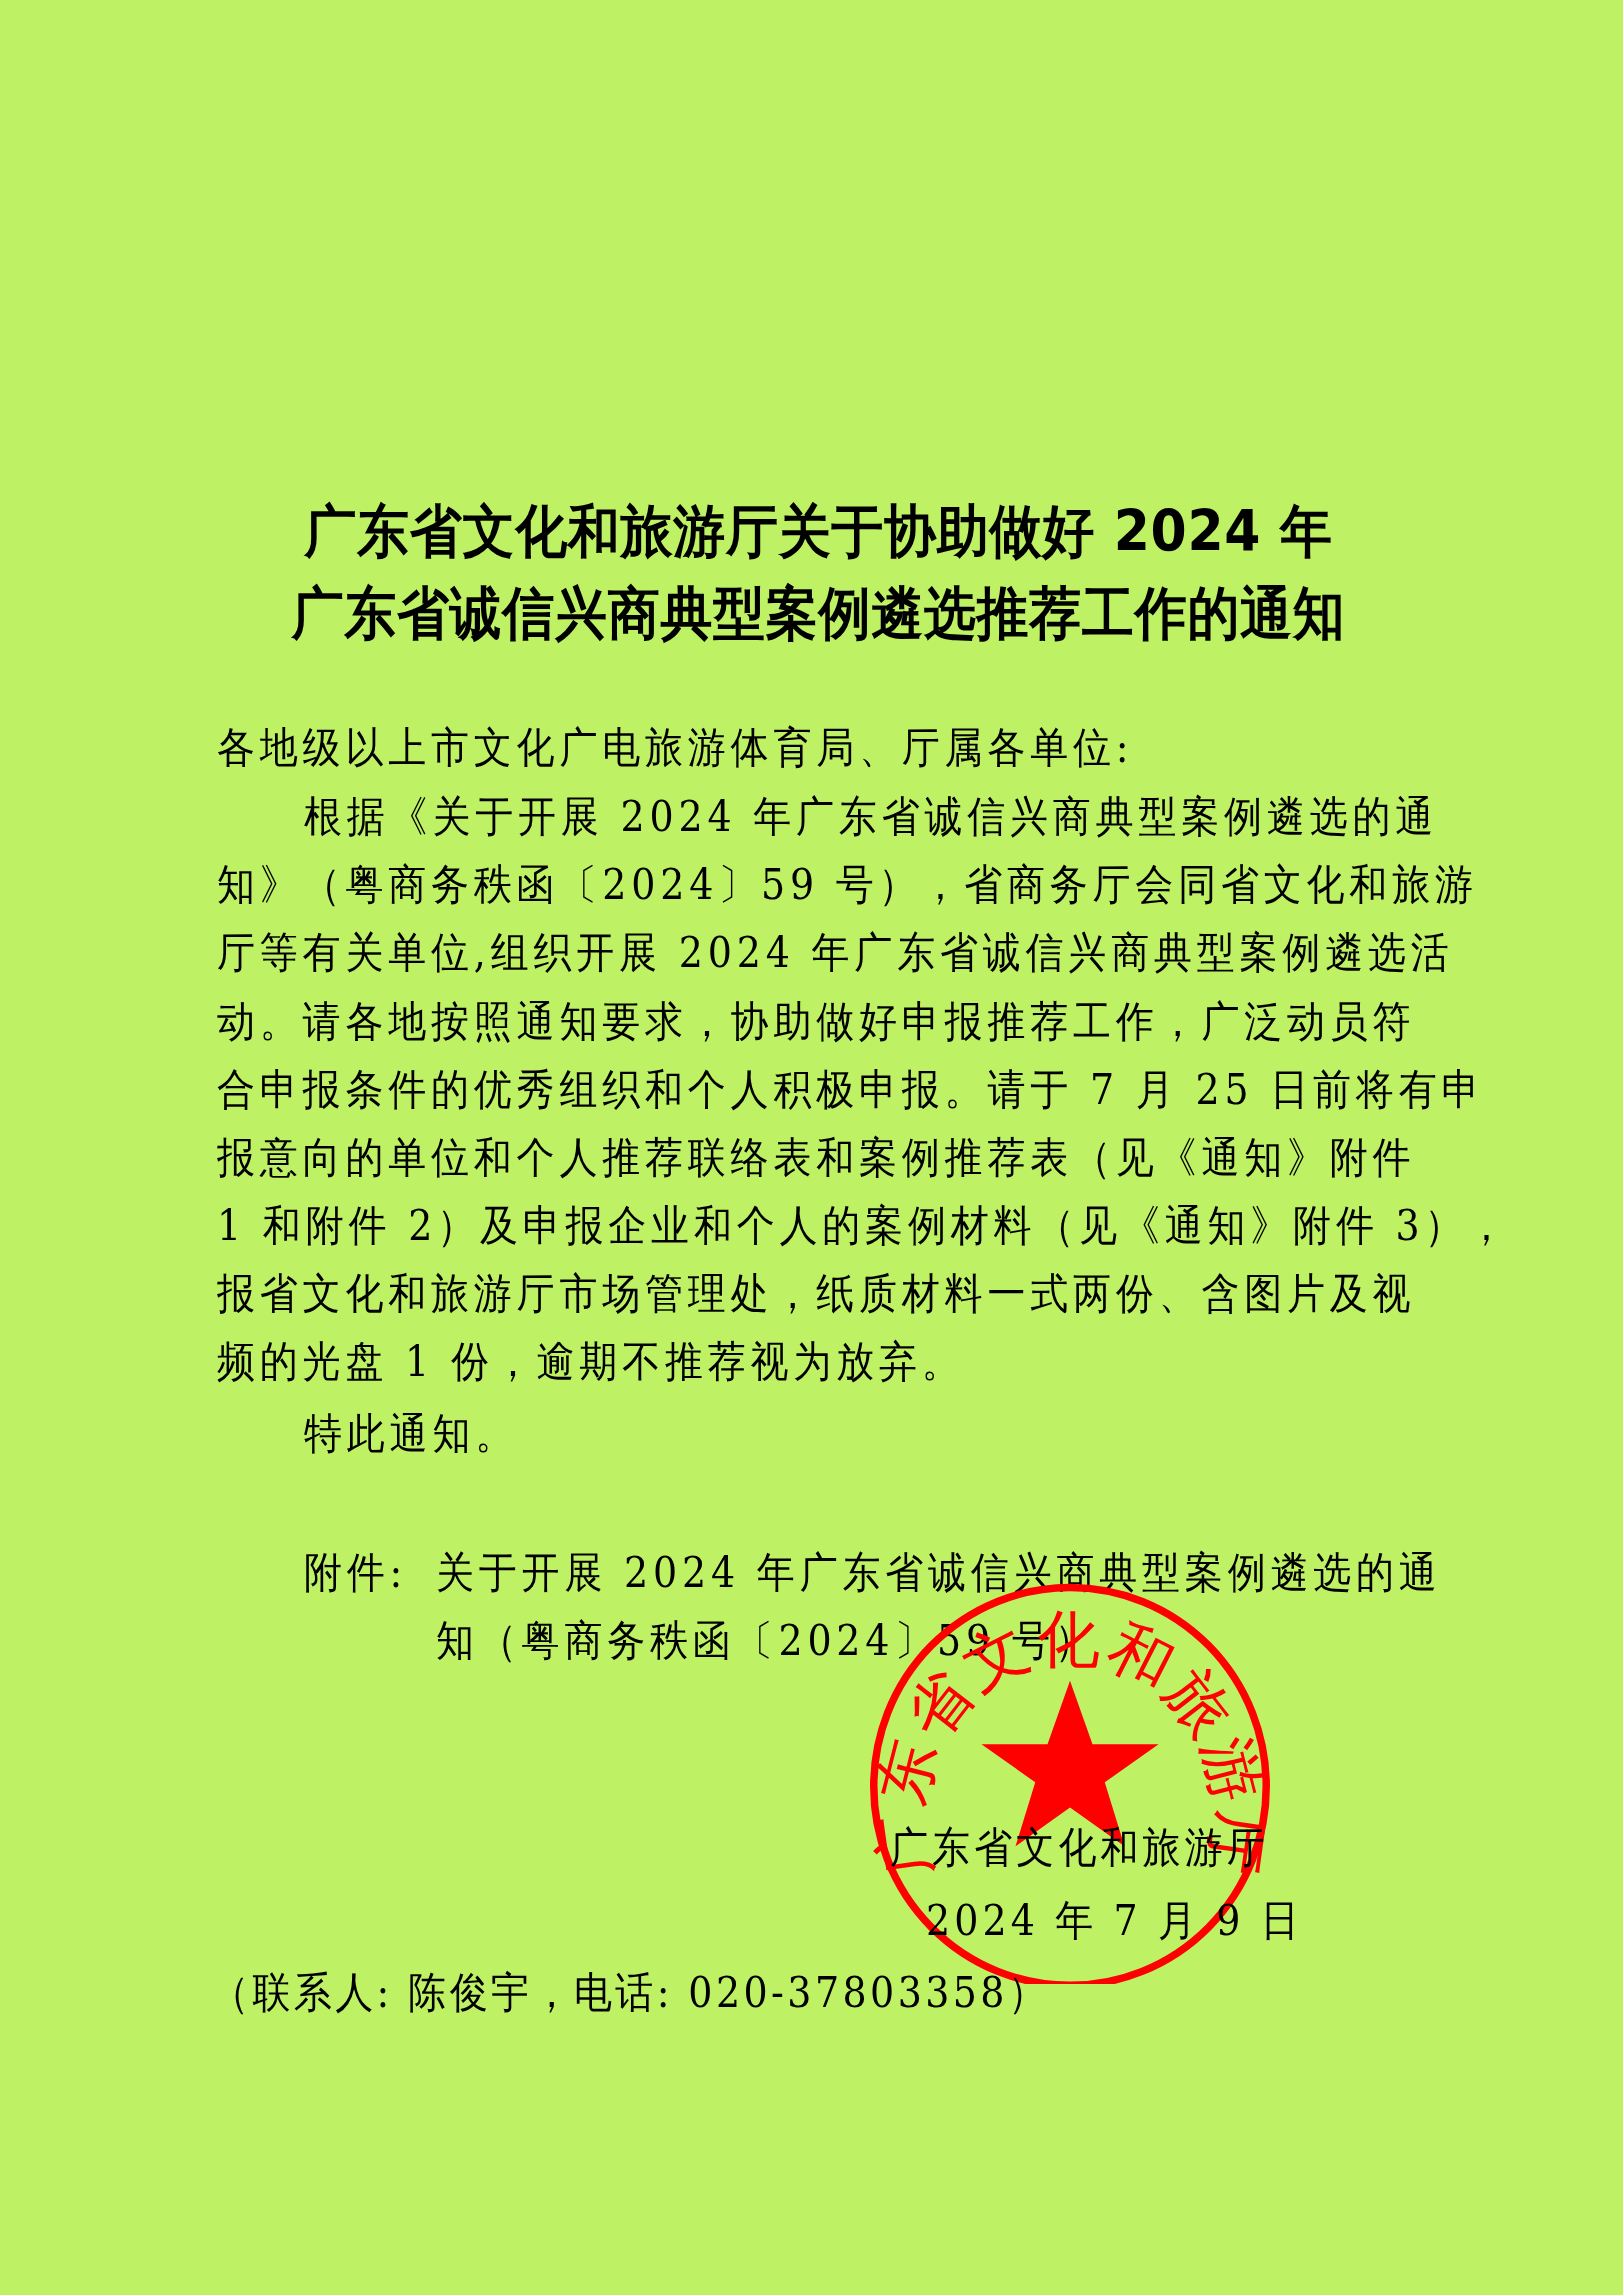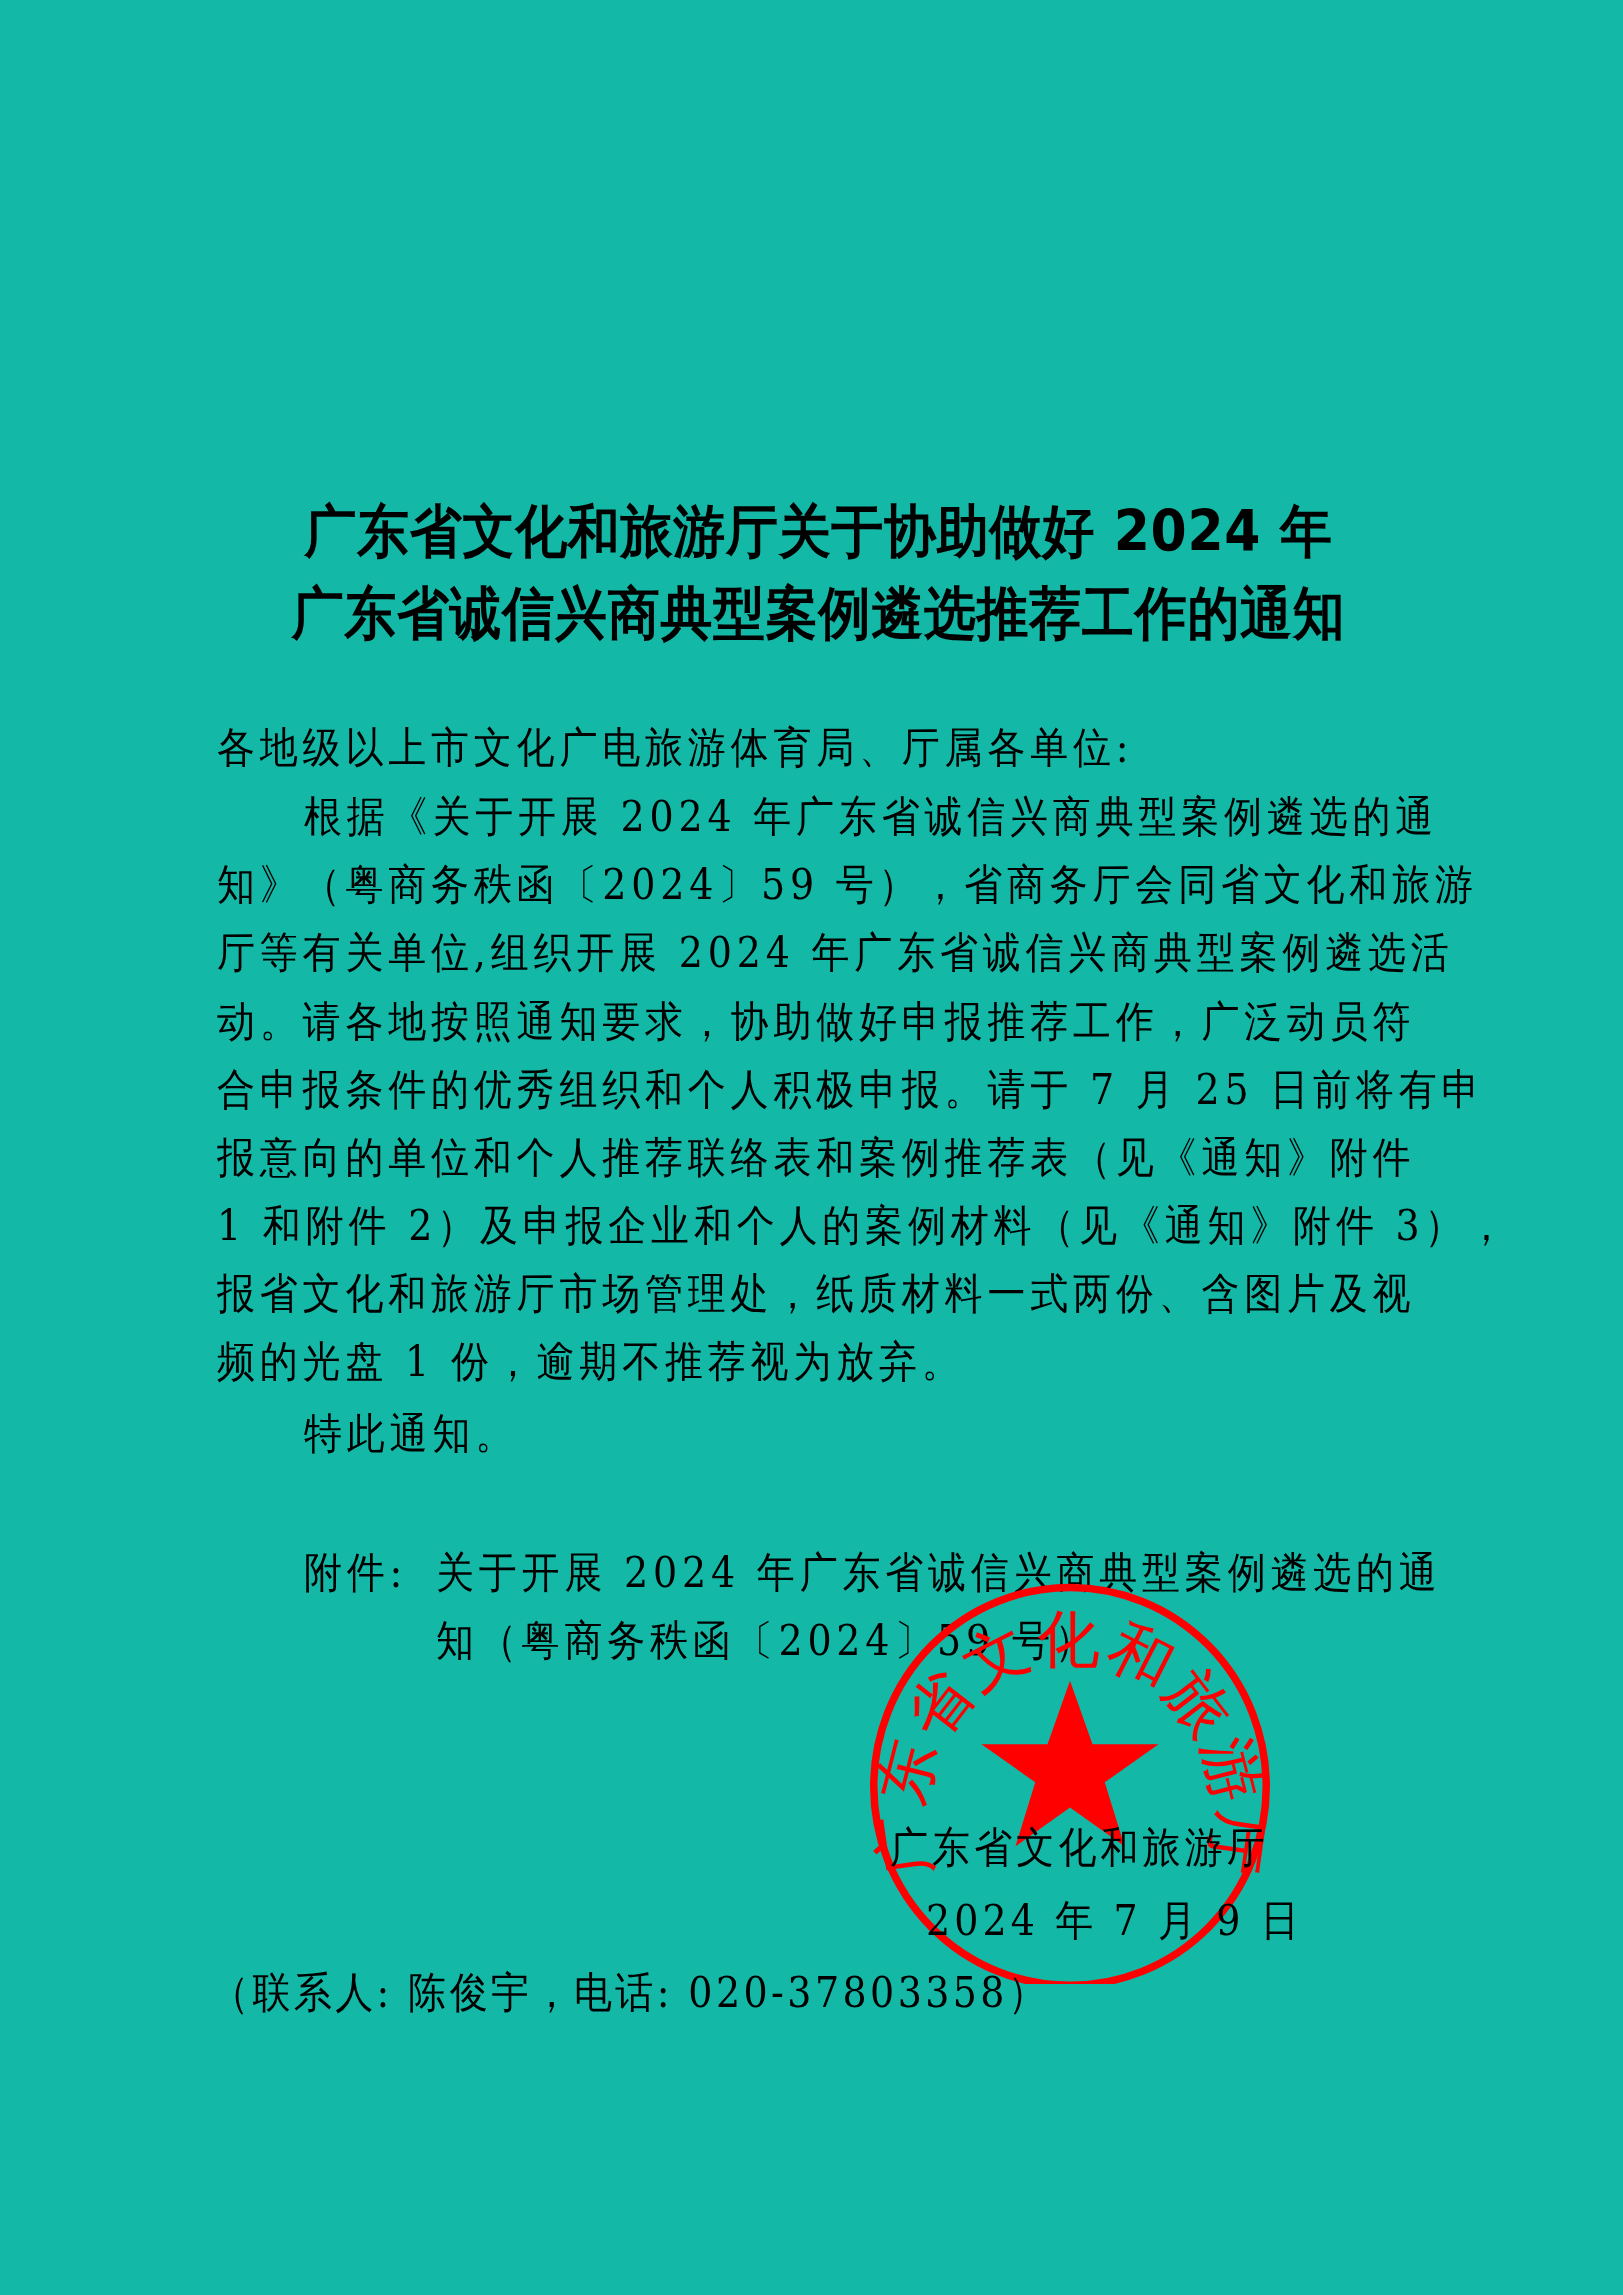--- a/index.html
+++ b/index.html
@@ -1,17 +1,17 @@
 <!DOCTYPE html>
 <html style="font-size:11px"><head>
   <meta charset="utf-8">
   <style>
     html, body { margin: 0; padding: 0; background: #ffffff; }
     body { width: 1623px; height: 2295px; position: relative; overflow: hidden; font-family: "DejaVu Serif", "Liberation Serif", serif; color: #000; }
-    .page { position: absolute; left: 0; top: 0; width: 1623px; height: 2295px; background: #14b8a6; }
+    .page { position: absolute; left: 0; top: 0; width: 1623px; height: 2295px; background: #bef264; }
     .title { position: absolute; left: 205px; width: 1227px; text-align: center; font-family: "DejaVu Sans", "Liberation Sans", sans-serif; font-weight: bold; font-size: 52px; line-height: 68px; letter-spacing: 0.7px; transform: scaleY(1.1); transform-origin: top center; }
     .t1 { top: 494px; }
     .t2 { top: 576px; }
     .line { position: absolute; left: 217px; width: 1214px; font-size: 38px; line-height: 55px; white-space: nowrap; letter-spacing: 4.8px; transform: scaleY(1.12); transform-origin: top left; }
     .indent { left: 304px; }
     .seal { position: absolute; left: 869px; top: 1582px; width: 402px; height: 402px; }
     .signer { position: absolute; font-size: 38px; line-height: 55px; white-space: nowrap; letter-spacing: 4.1px; transform: scaleY(1.12); transform-origin: top left; }
   </style>
 </head>
 <body>

